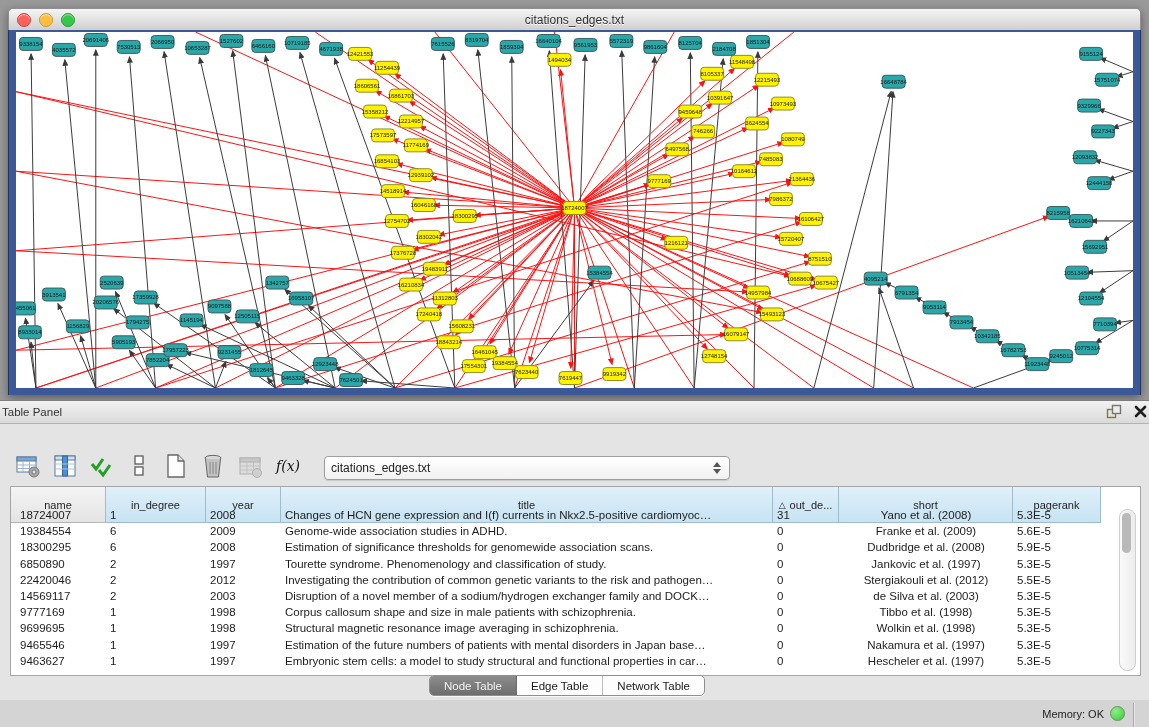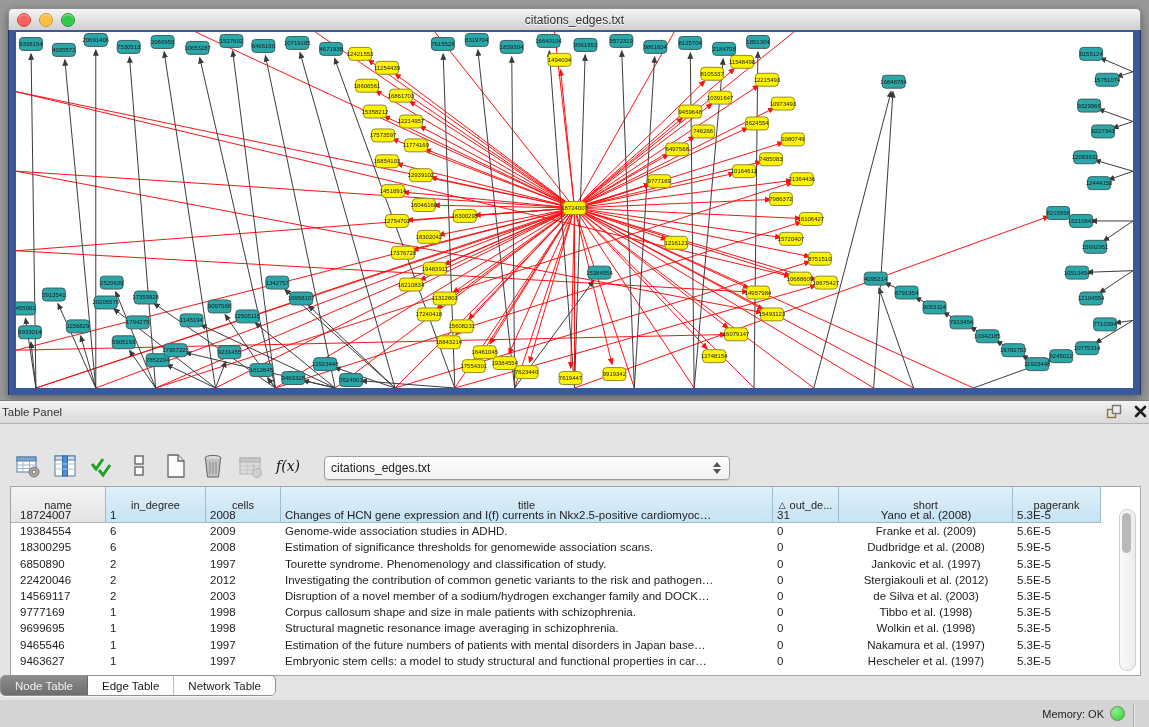--- a/index.html
+++ b/index.html
@@ -59,21 +59,21 @@
   .tr{height:16.2px;}
   .td{font-size:11.5px;color:#1c1c1c;white-space:nowrap;overflow:hidden;
       display:flex;align-items:center;padding:0 4px;}
   .td.a-left{justify-content:flex-start;}
   .td.a-center{justify-content:center;}
   .td.c-name{padding-left:9px;}
   .vscroll{position:absolute;right:4px;top:22px;width:15px;height:160px;
       background:linear-gradient(90deg,#fafafa,#ececec);border:1px solid #cfcfcf;border-radius:8px;}
   .vthumb{position:absolute;left:2px;top:3px;width:9px;height:40px;background:#b9b9b9;border-radius:5px;}
 
-  .tabsrow{position:absolute;left:0;right:15px;top:274px;height:28px;display:flex;justify-content:flex-start;}
+  .tabsrow{position:absolute;left:0;right:15px;top:274px;height:28px;display:flex;justify-content:center;}
   .segment{display:flex;height:19px;border:1px solid #8f8f8f;border-radius:5px;background:#fdfdfd;overflow:hidden;
       box-shadow:0 1px 0 rgba(255,255,255,.7);}
   .seg-tab{padding:0 14px;font-size:11.5px;color:#1a1a1a;display:flex;align-items:center;border-right:1px solid #bdbdbd;}
   .seg-tab:last-child{border-right:none;}
   .seg-tab.sel{background:linear-gradient(#8d8d8d,#6d6d6d);color:#f3f3f3;border-right:1px solid #6a6a6a;}
 
   
   .statusbar{position:absolute;left:0;top:700px;width:1149px;height:35px;background:#d4d4d4;}
   .mem{position:absolute;right:24px;top:0;height:27px;display:flex;align-items:center;gap:6px;
       font-size:11px;color:#222;}
@@ -823,21 +823,21 @@
 
     <div class="tablewrap">
       <div class="thead-row" id="thead">
           <div class="th c-name">
             <span>name</span>
           </div>
           <div class="th c-in">
             <span>in_degree</span>
           </div>
           <div class="th c-year">
-            <span>cells</span>
+            <span>year</span>
           </div>
           <div class="th c-title">
             <span>title</span>
           </div>
           <div class="th c-out">
             <span class="sorticon">△</span>
             <span>out_de...</span>
           </div>
           <div class="th c-short">
             <span>short</span>

